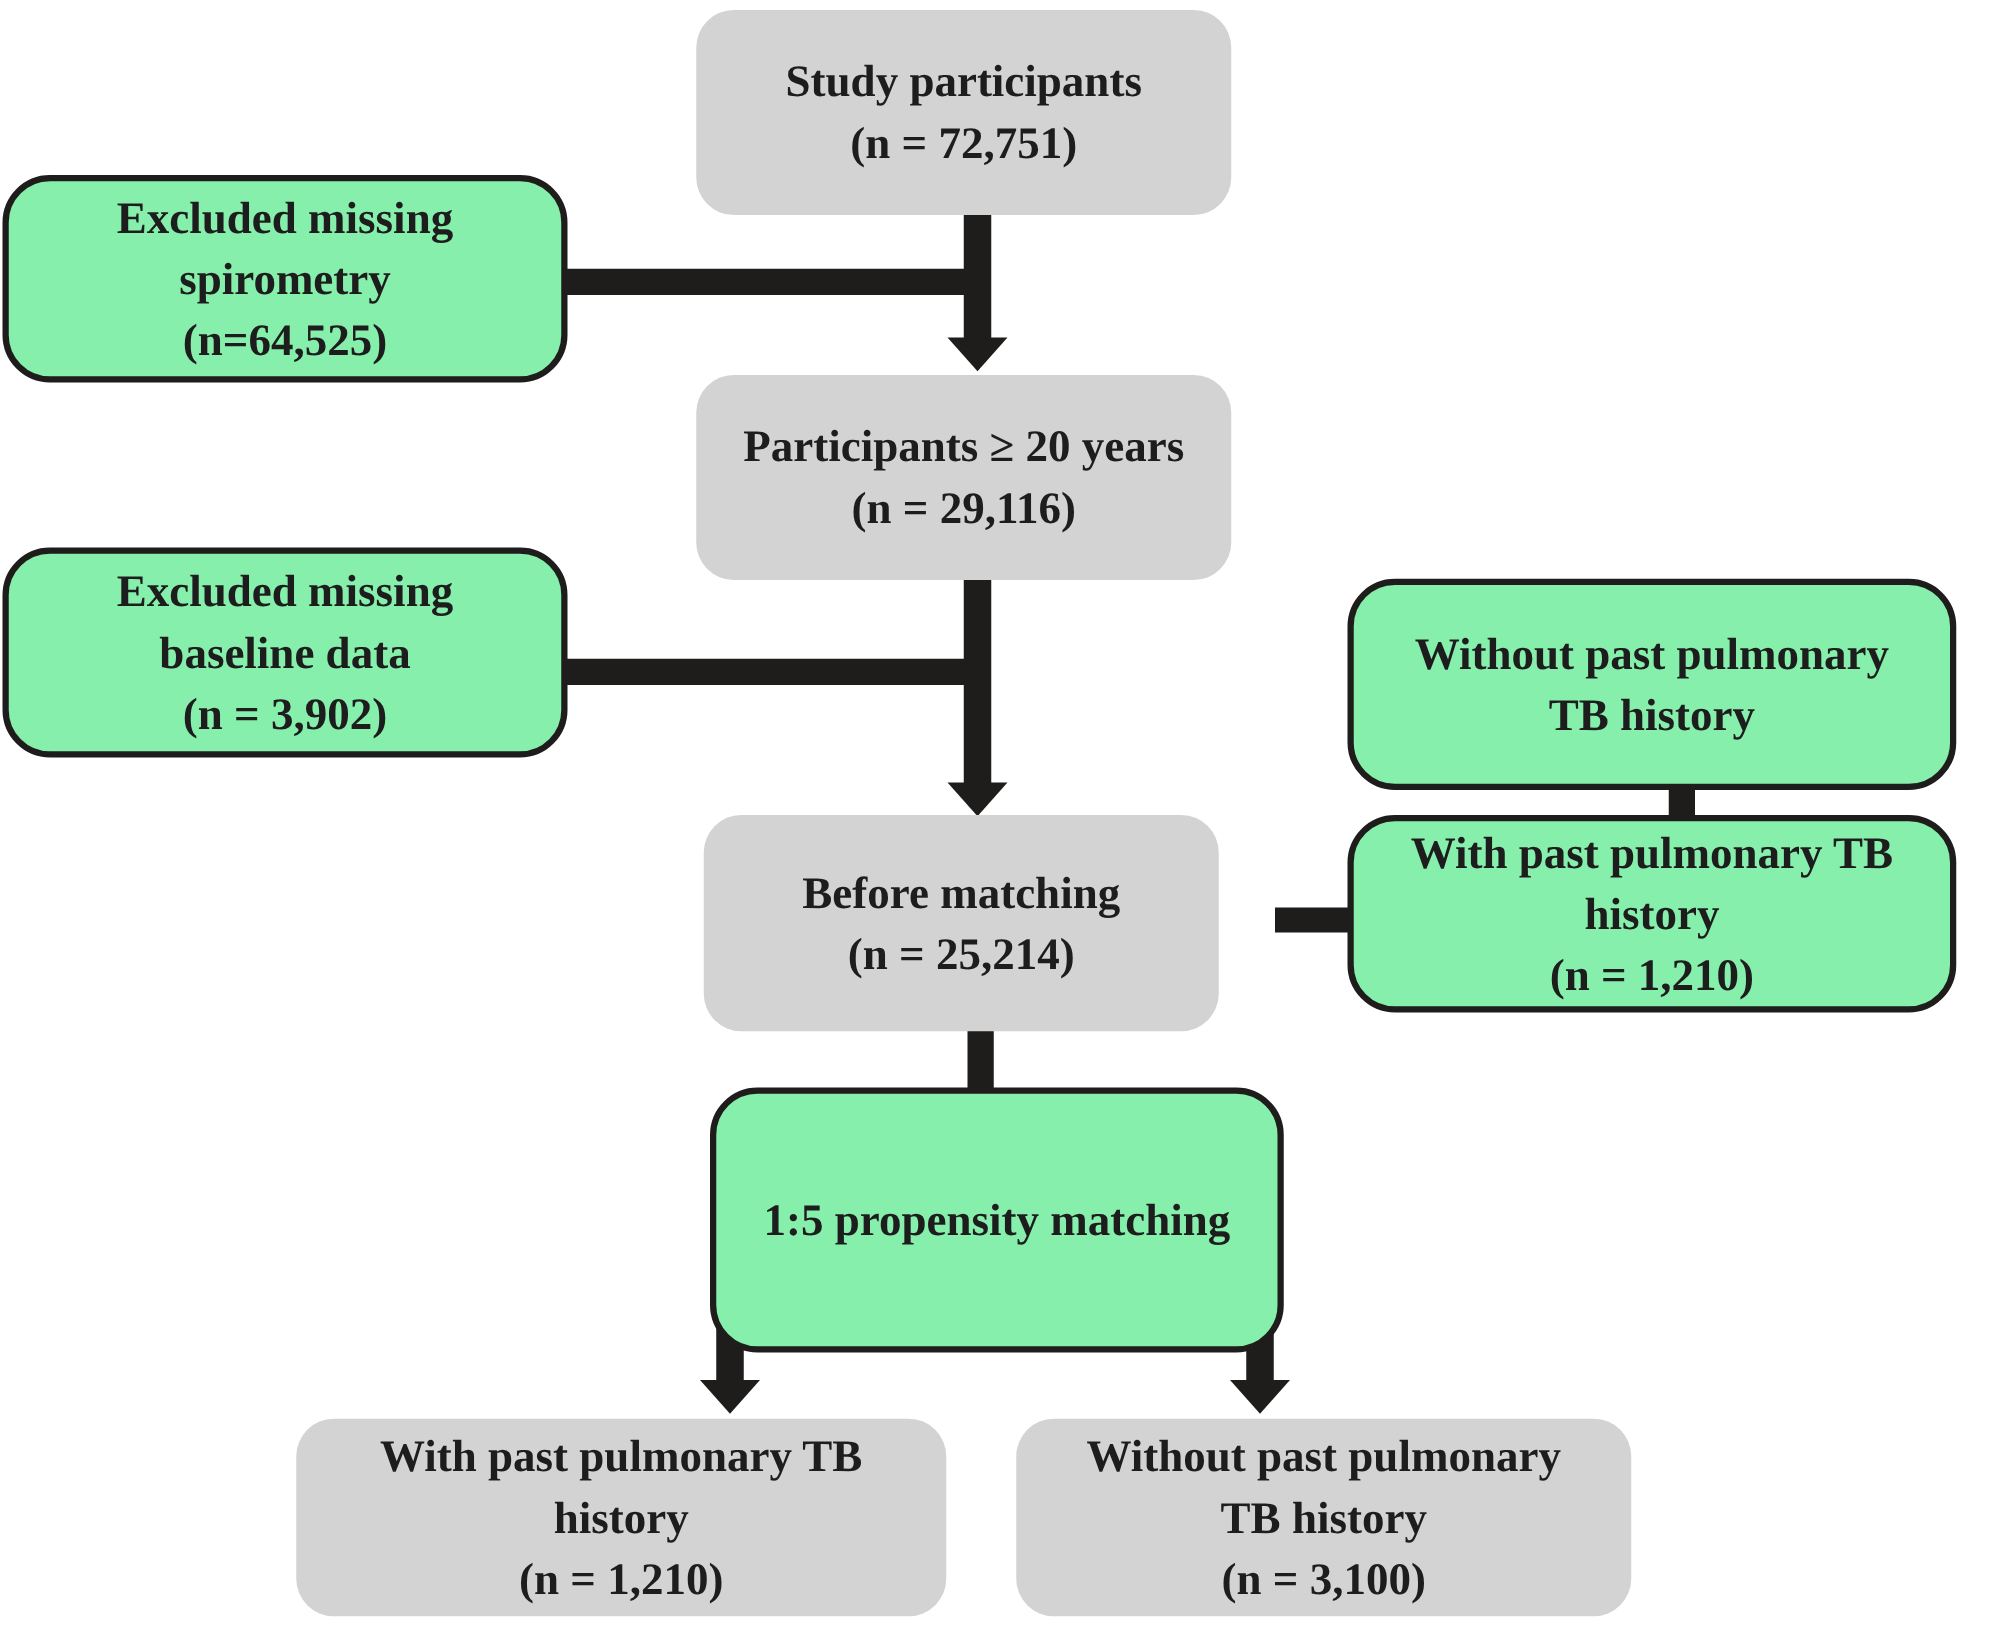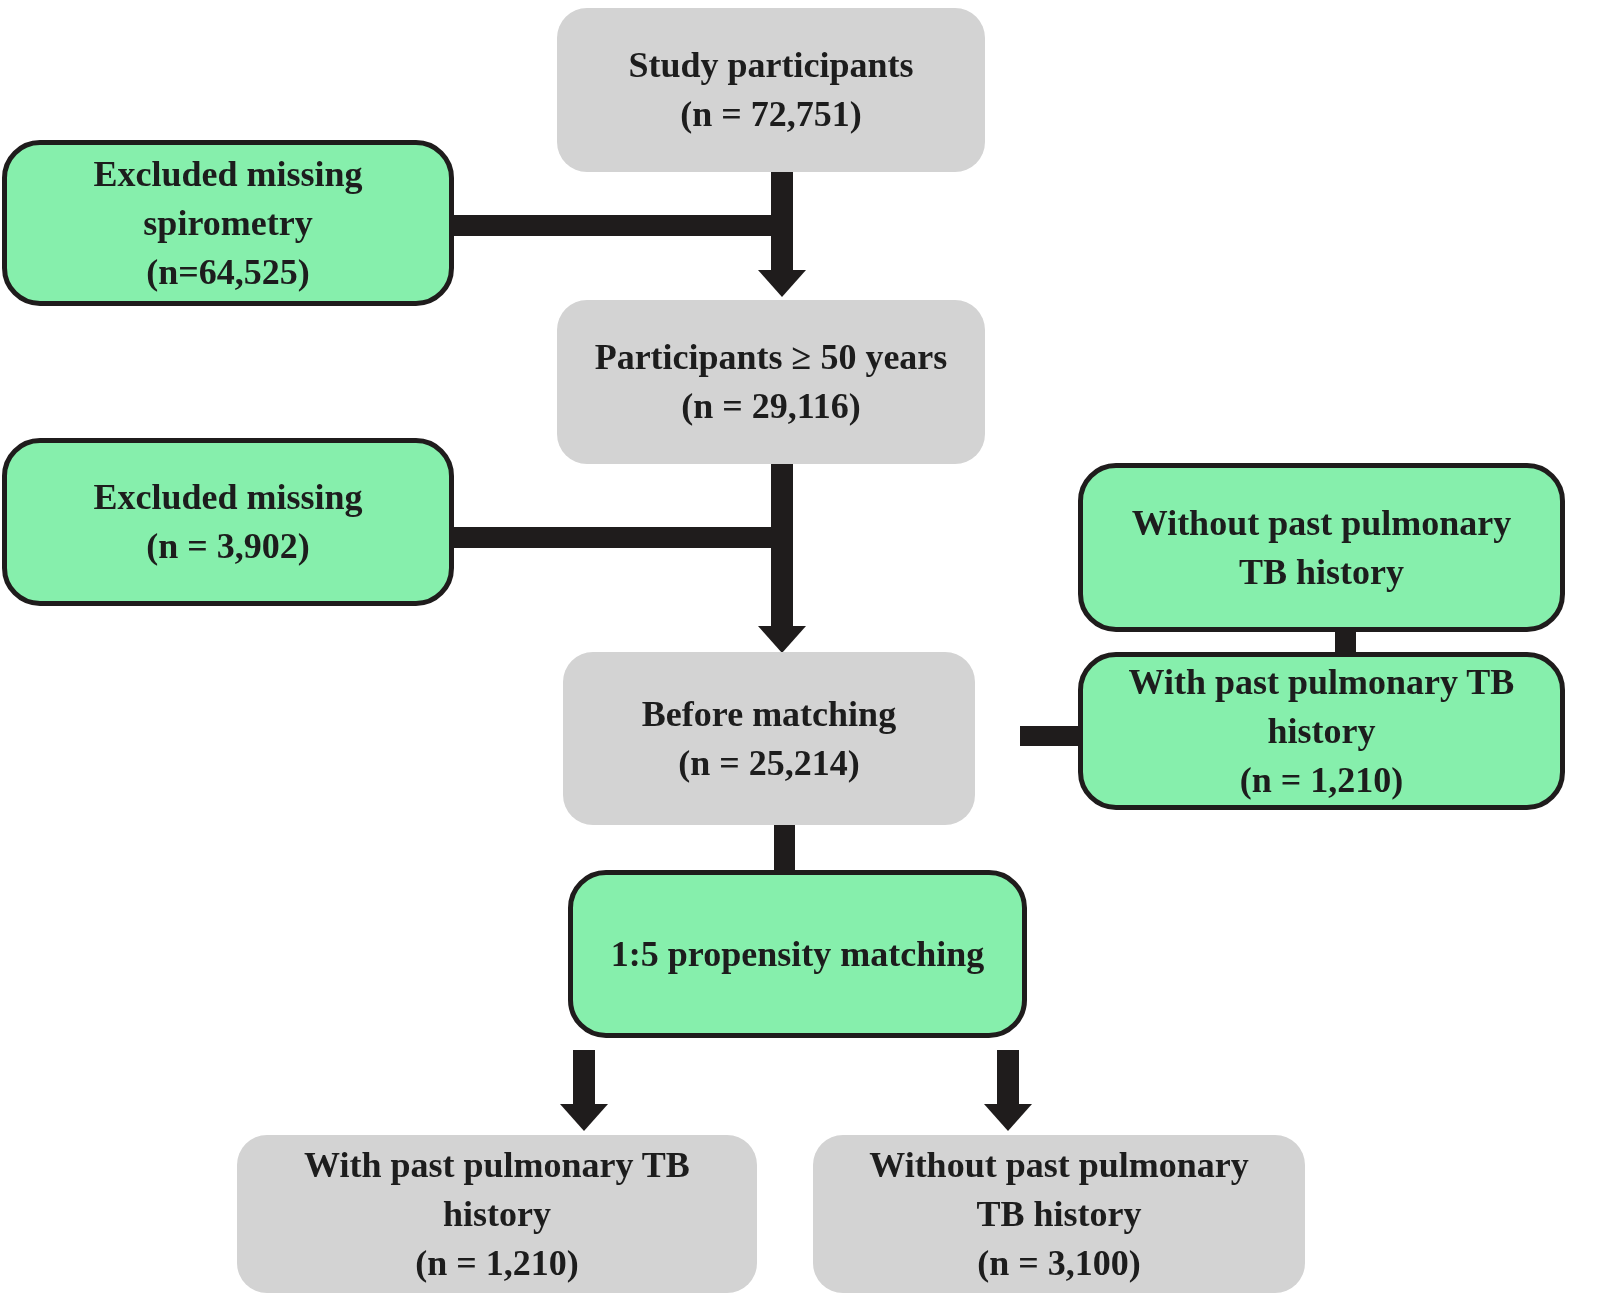--- a/index.html
+++ b/index.html
@@ -44,21 +44,21 @@
   }
 
   
   #b1  { left: 557px;  top: 8px;    width: 428px; height: 164px; }
   #b2  { left: 2px;    top: 140px;  width: 452px; height: 166px; }
   #b3  { left: 557px;  top: 300px;  width: 428px; height: 164px; }
   #b4  { left: 2px;    top: 438px;  width: 452px; height: 168px; }
   #b5  { left: 1078px; top: 463px;  width: 487px; height: 169px; }
   #b6  { left: 563px;  top: 652px;  width: 412px; height: 173px; }
   #b7  { left: 1078px; top: 652px;  width: 487px; height: 158px; }
-  #b8  { left: 568px;  top: 870px;  width: 459px; height: 168px; align-items: center; }
+  #b8  { left: 568px;  top: 870px;  width: 459px; height: 212px; align-items: center; }
   #b9  { left: 237px;  top: 1135px; width: 520px; height: 158px; }
   #b10 { left: 813px;  top: 1135px; width: 492px; height: 158px; }
 
   
   #c1s { left: 771px;  top: 170px;  width: 22px;  height: 102px; }
   #c1h { left: 758px;  top: 270px; }
   #c2  { left: 450px;  top: 215px;  width: 323px; height: 21px; }
   #c3s { left: 771px;  top: 462px;  width: 22px;  height: 166px; }
   #c3h { left: 758px;  top: 626px; }
   #c4  { left: 450px;  top: 527px;  width: 323px; height: 21px; }
@@ -94,26 +94,27 @@
     <div class="line">(n = 72,751)</div>
   </div>
 
   <div class="box white" id="b2">
     <div class="line">Excluded missing</div>
     <div class="line">spirometry</div>
     <div class="line">(n=64,525)</div>
   </div>
 
   <div class="box gray" id="b3">
-    <div class="line">Participants ≥ 50 years</div>
+    <div class="line">Participants ≥ 20 years</div>
     <div class="line">(n = 29,116)</div>
   </div>
 
   <div class="box white" id="b4">
     <div class="line">Excluded missing</div>
+    <div class="line">baseline data</div>
     <div class="line">(n = 3,902)</div>
   </div>
 
   <div class="box white" id="b5">
     <div class="line">Without past pulmonary</div>
     <div class="line">TB history</div>
   </div>
 
   <div class="box gray" id="b6">
     <div class="line">Before matching</div>

